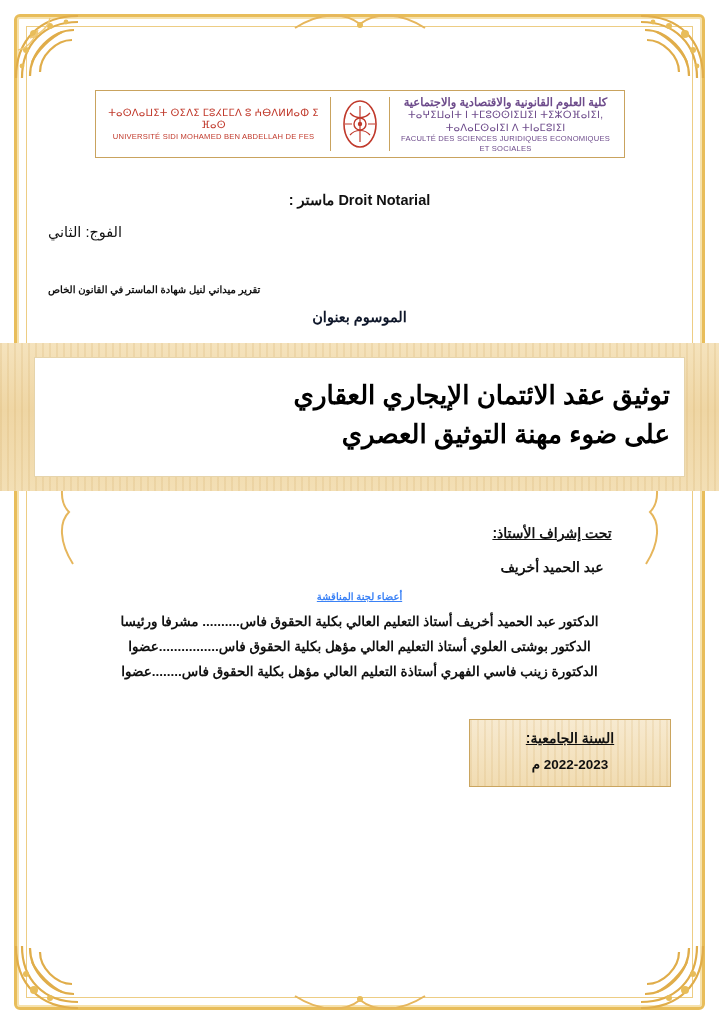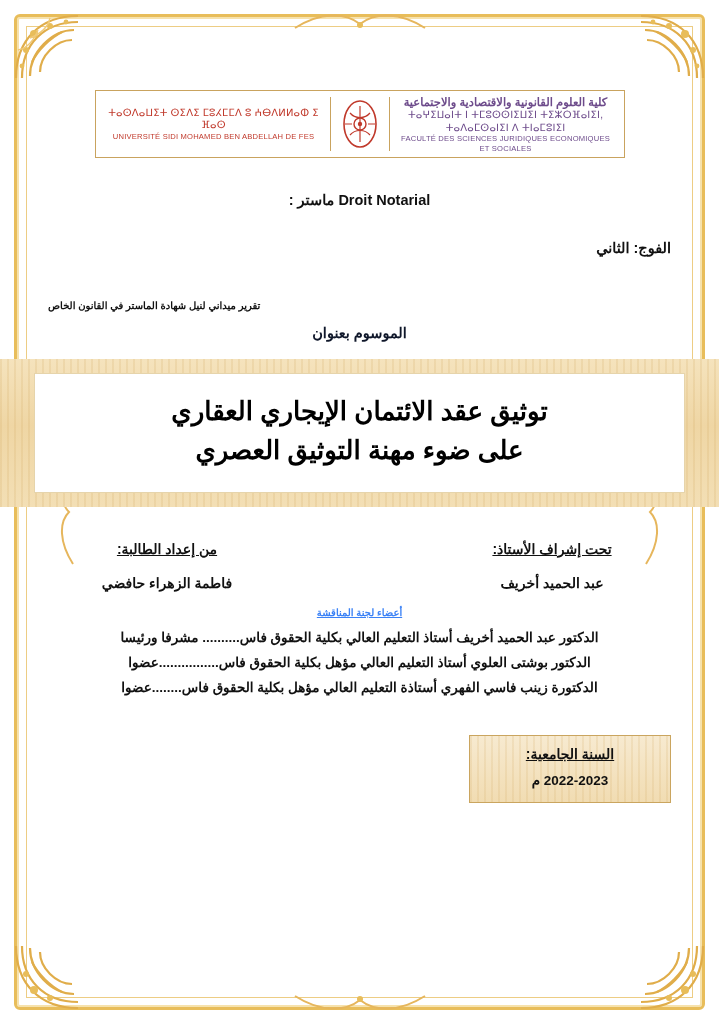--- a/index.html
+++ b/index.html
@@ -131,25 +131,25 @@
   .master-line {
     text-align: center;
     font-size: 14.5px;
     font-weight: bold;
     color: #111;
     margin-top: 34px;
   }
   .master-line .latin { font-family: "Liberation Sans", sans-serif; }
 
   .group-line {
-    text-align: right;
+    text-align: left;
     font-size: 14.5px;
-    font-weight: bold;
-    color: #111;
-    margin-top: 32px;
+    font-weight: normal;
+    color: #111;
+    margin-top: 16px;
   }
 
   .report-line {
     text-align: left;
     font-size: 10px;
     font-weight: bold;
     color: #111;
     margin-top: 44px;
   }
   .subtitle-line {
@@ -166,21 +166,20 @@
     padding: 14px 0;
     background:
       repeating-linear-gradient(90deg, rgba(210,170,100,.20) 0 2px, rgba(255,255,255,0) 2px 7px),
       linear-gradient(180deg, #f5e3bd, #efd6a4 45%, #f3dfb5);
   }
   .title-inner {
     margin: 0 34px;
     background: #ffffff;
     border: 1px solid #e6d4ab;
     padding: 18px 14px 22px;
-    text-align: center;
   }
   .title-text {
     font-size: 26px;
     font-weight: bold;
     color: #000;
     line-height: 1.5;
   }
 
   
   .authors {
@@ -403,24 +402,20 @@
         <div class="title-text">توثيق عقد الائتمان الإيجاري العقاري</div>
         <div class="title-text">على ضوء مهنة التوثيق العصري</div>
       </div>
     </div>
 
     <div class="authors">
       <div class="auth-col">
         <div class="auth-head">تحت إشراف الأستاذ:</div>
         <div class="auth-name">عبد الحميد أخريف</div>
       </div>
-      <div class="auth-col">
-        <div class="auth-head">من إعداد الطالبة:</div>
-        <div class="auth-name">فاطمة الزهراء حافضي</div>
-      </div>
     </div>
 
     <div class="jury-title">أعضاء لجنة المناقشة</div>
     <div class="jury-list">
       <div class="jury-item">الدكتور عبد الحميد أخريف أستاذ التعليم العالي بكلية الحقوق فاس.......... مشرفا ورئيسا</div>
       <div class="jury-item">الدكتور بوشتى العلوي أستاذ التعليم العالي مؤهل بكلية الحقوق فاس................عضوا</div>
       <div class="jury-item">الدكتورة زينب فاسي الفهري أستاذة التعليم العالي مؤهل بكلية الحقوق فاس........عضوا</div>
     </div>
 
     <div class="year-wrap">

